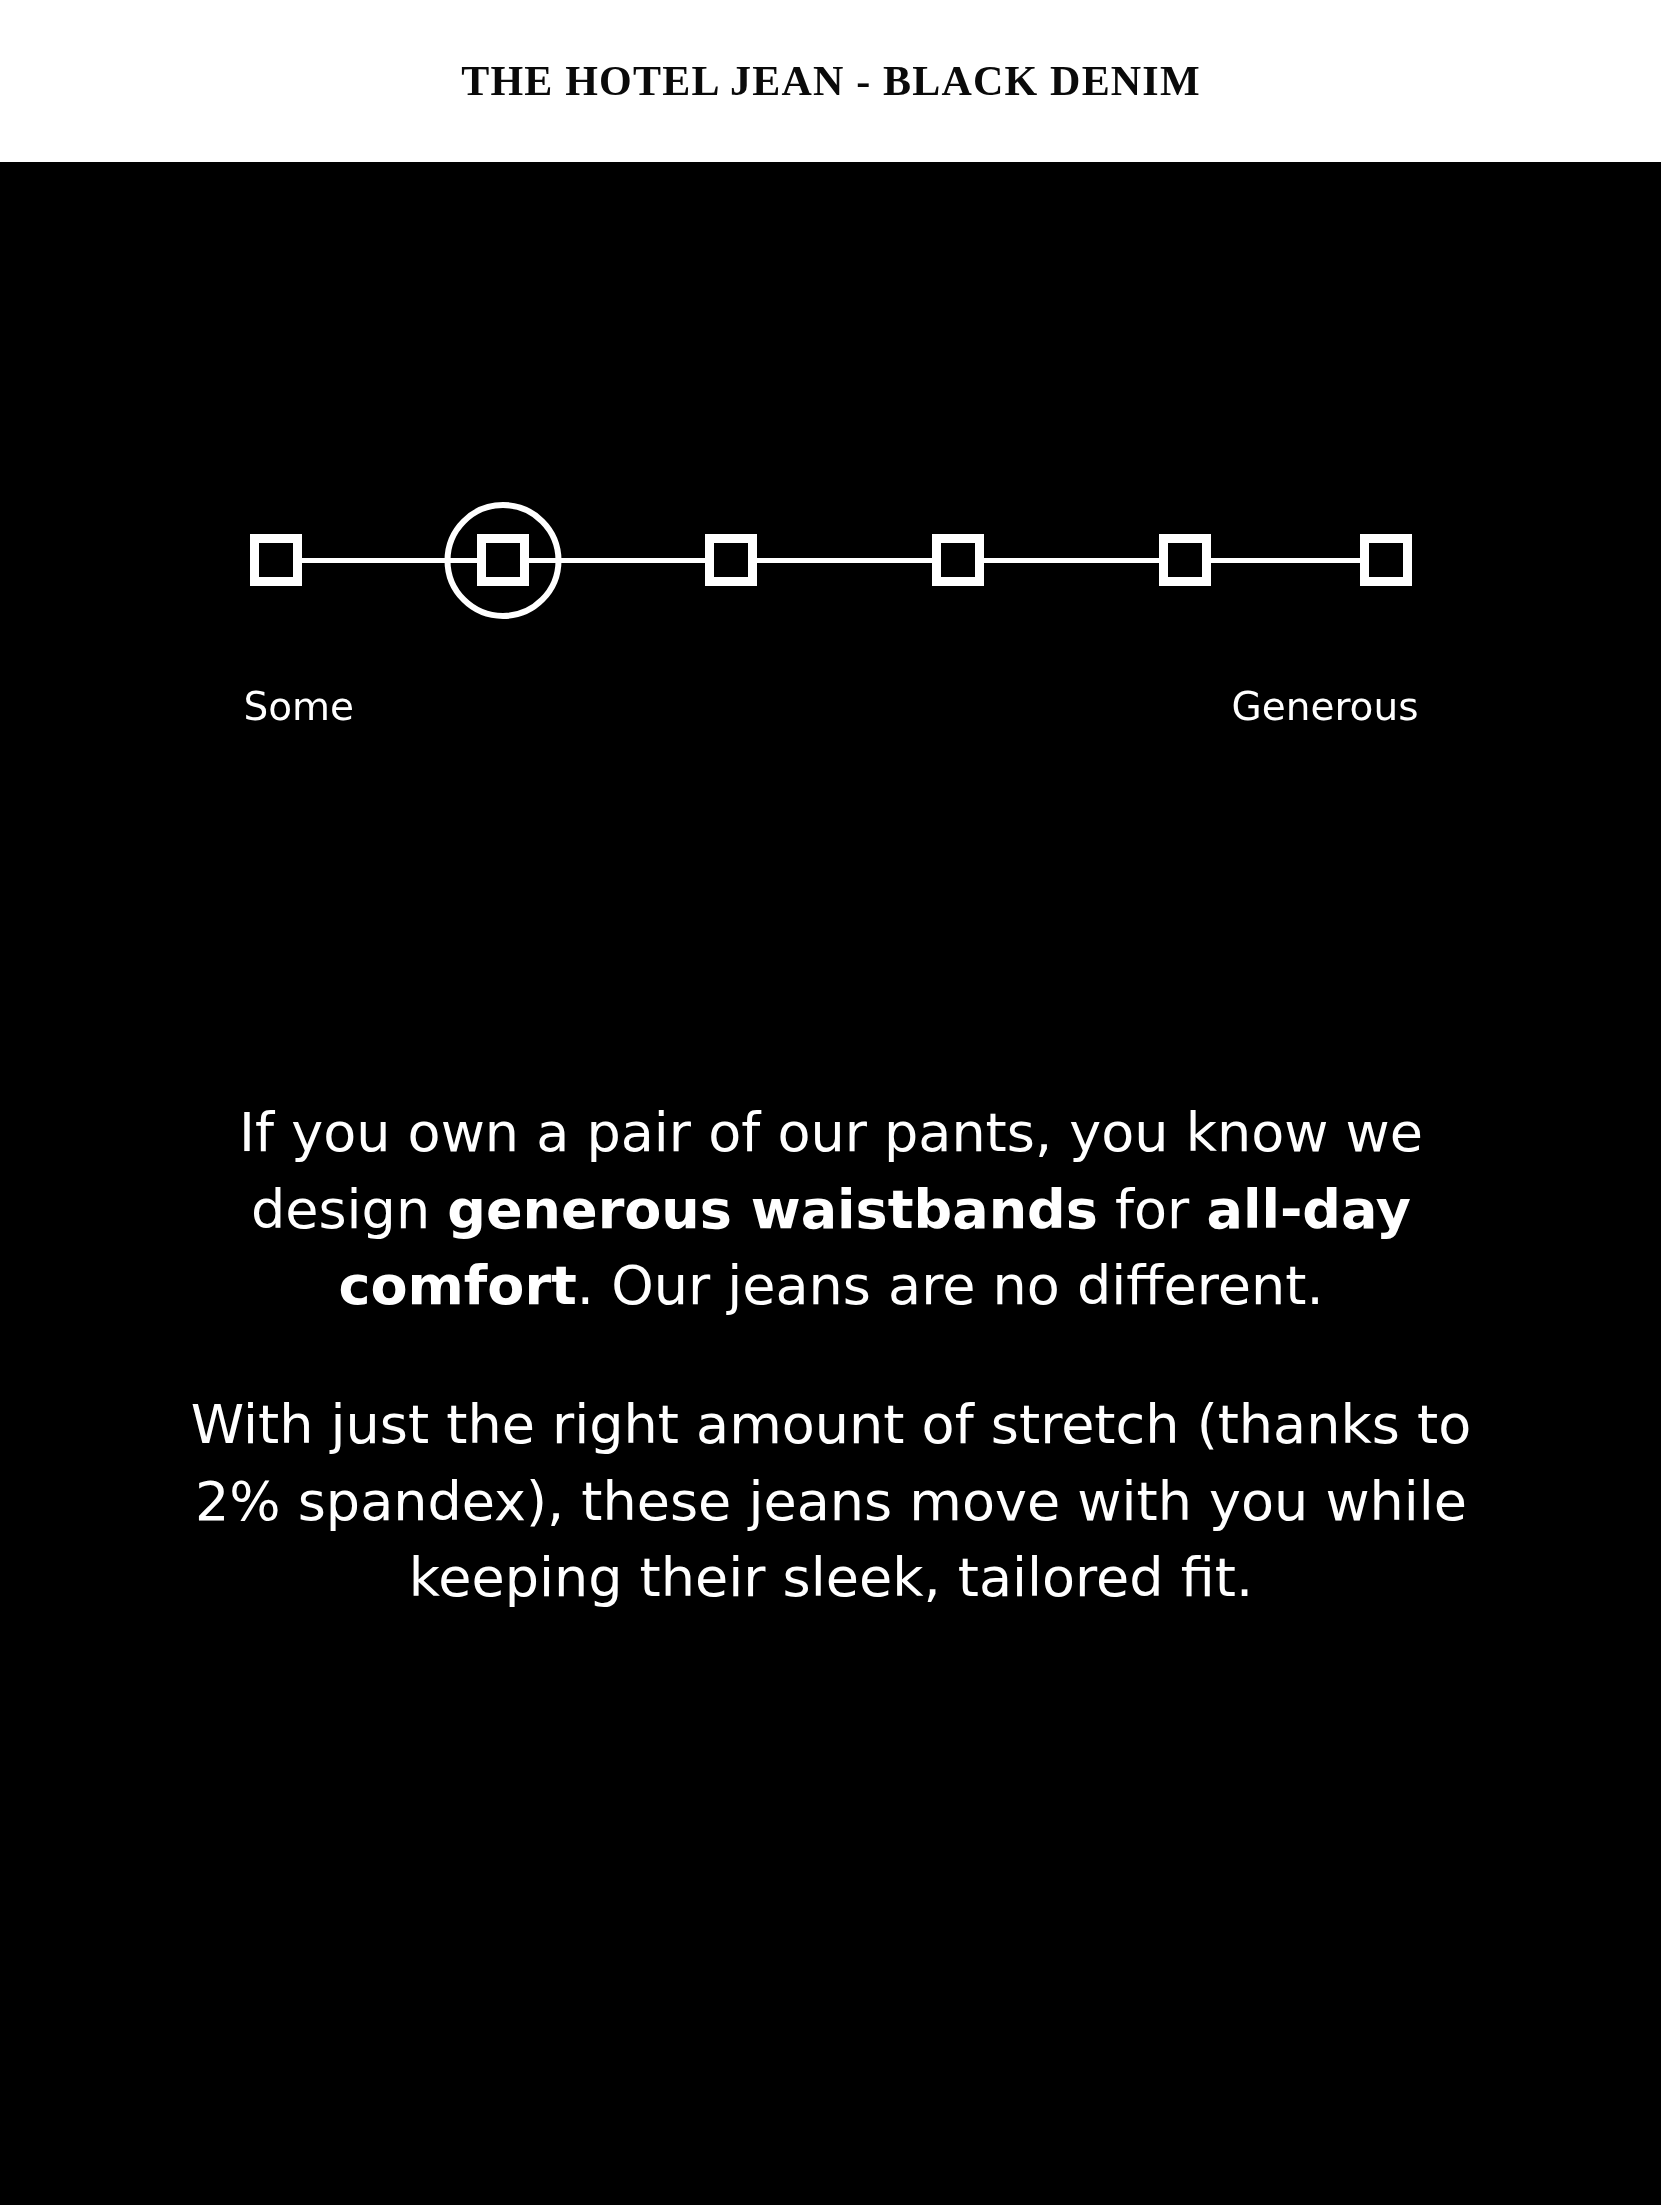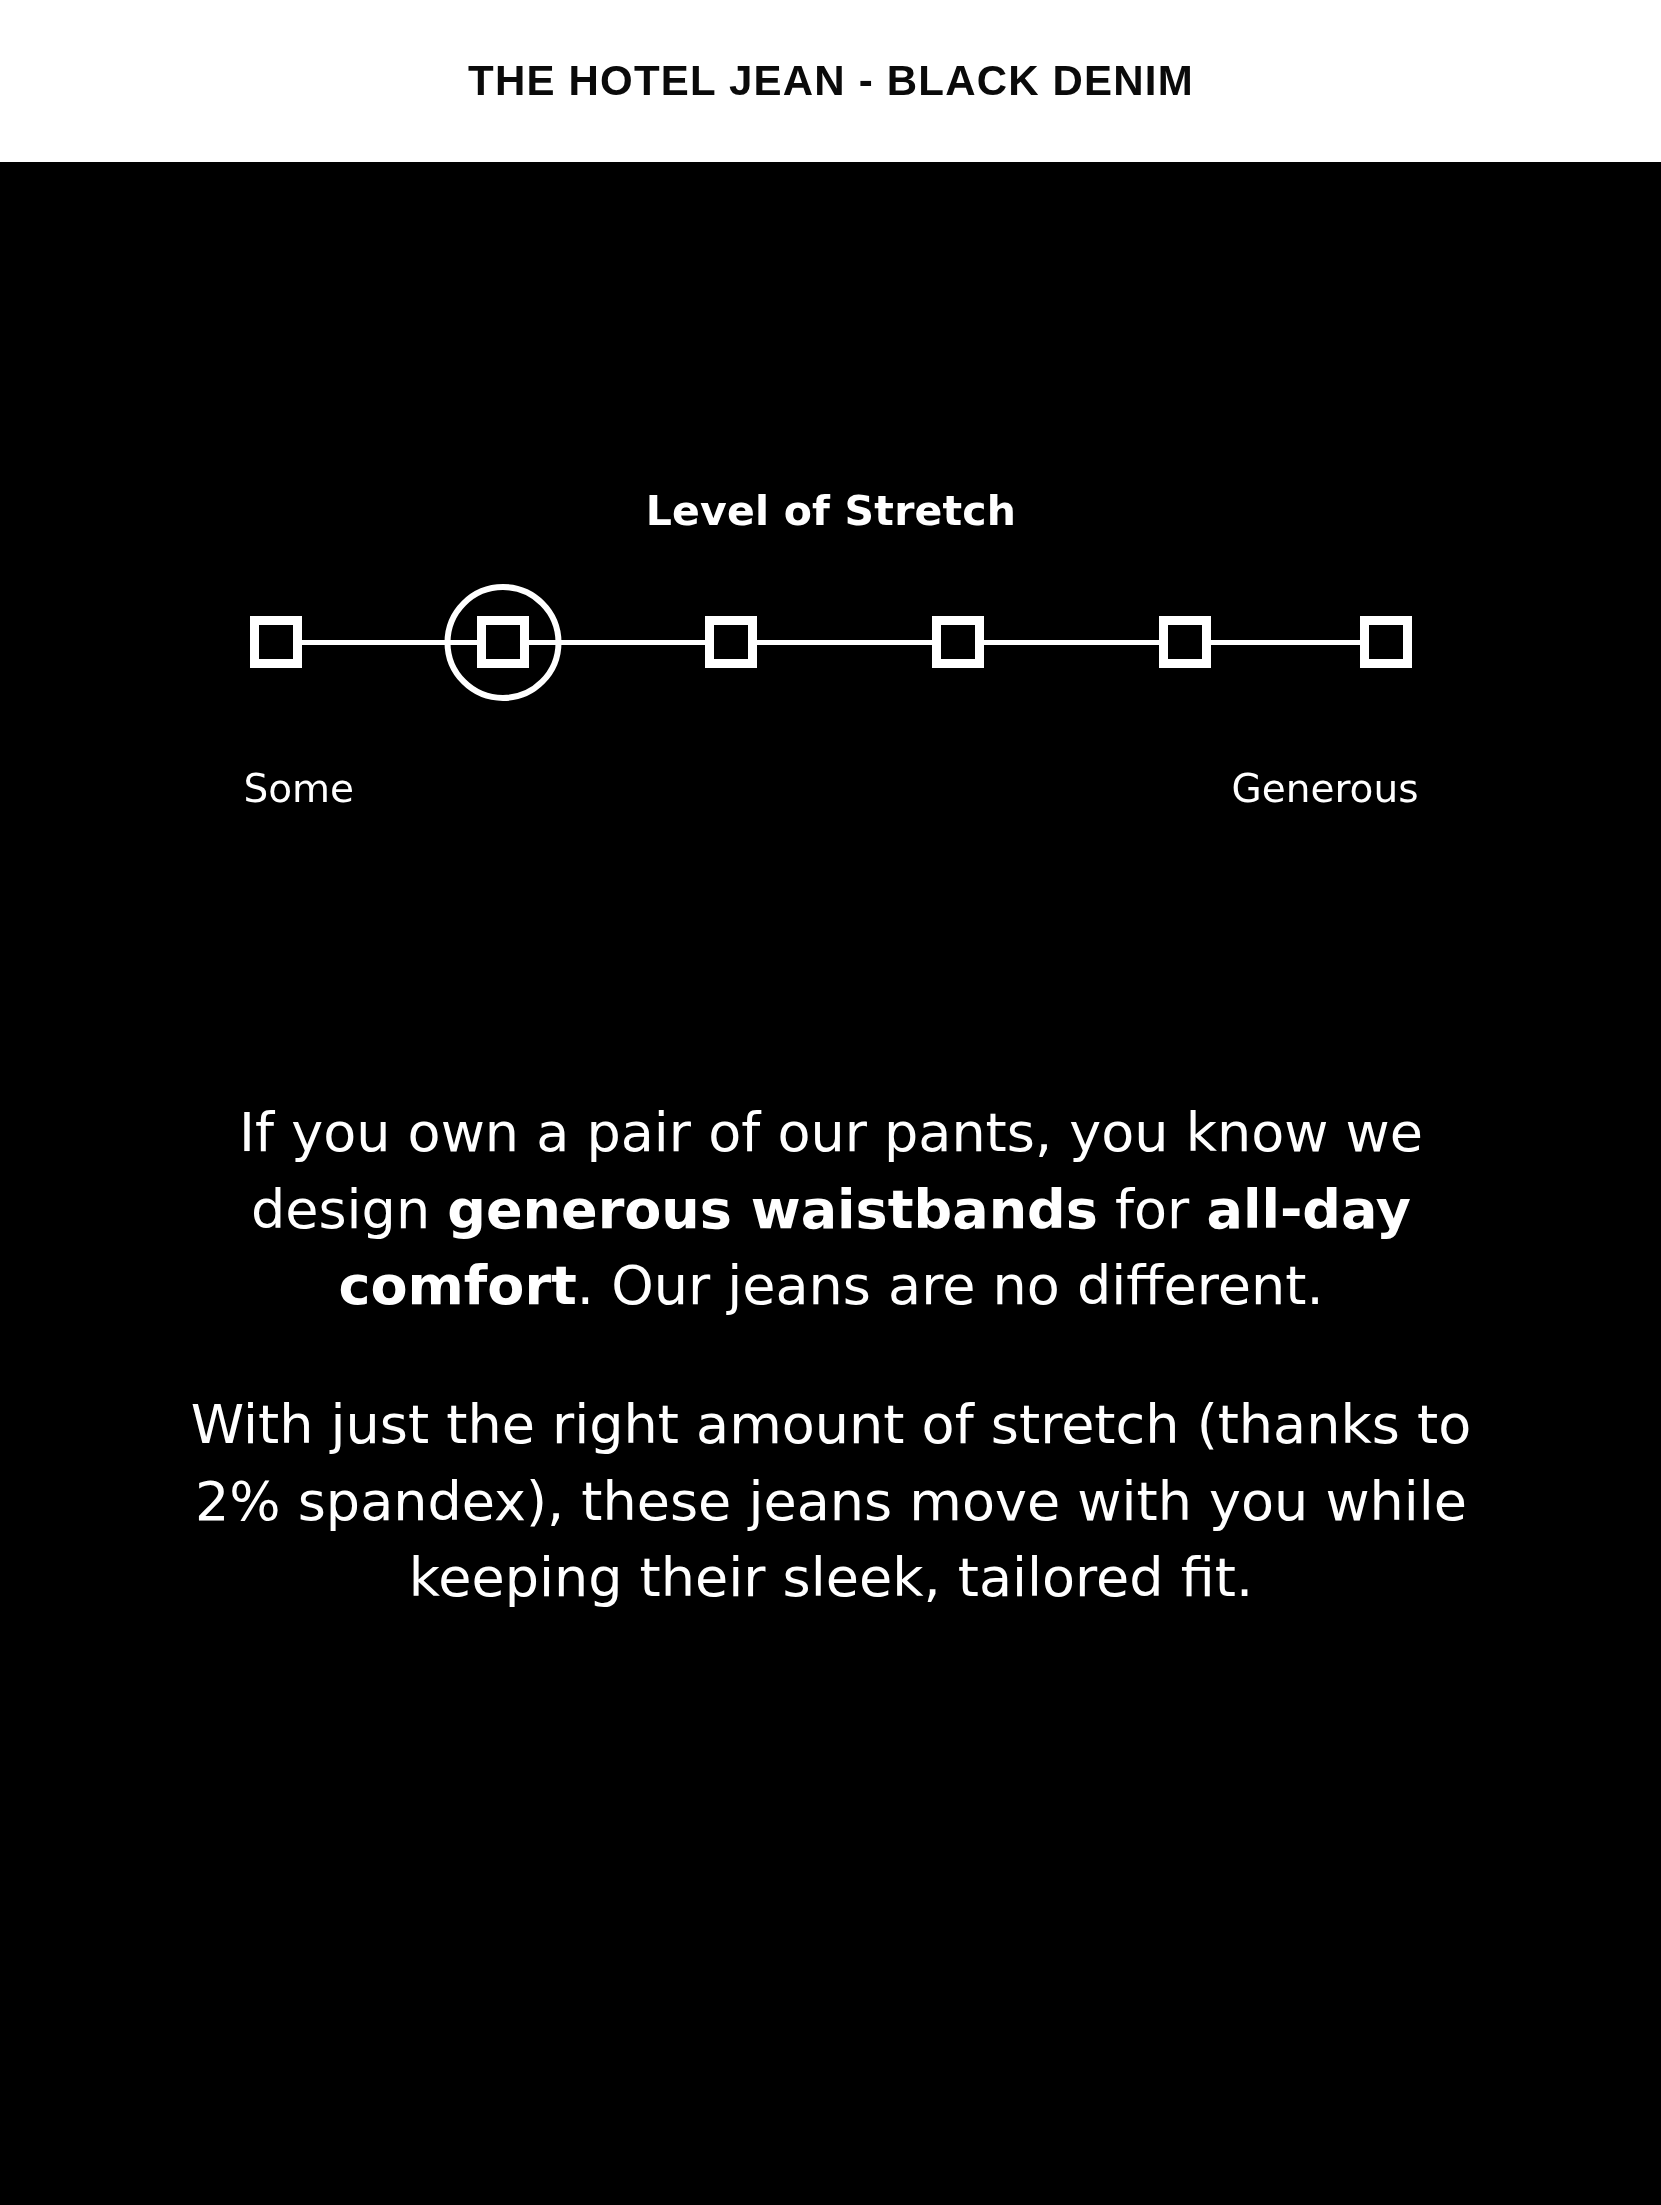--- a/index.html
+++ b/index.html
@@ -22,21 +22,21 @@
   }
   
   .header {
     height: 162px;
     background: #ffffff;
     display: flex;
     align-items: center;
     justify-content: center;
   }
   .header-title {
-    font-family: Liberation Sans, sans-serif;
+    font-family: Liberation Serif, serif;
     font-weight: bold;
     font-size: 42px;
     letter-spacing: 1.2px;
     color: #0a0a0a;
     text-align: center;
     white-space: nowrap;
   }
   
   .panel {
     position: absolute;
@@ -148,21 +148,20 @@
 
 <div class="page">
 
   <div class="header">
     <div class="header-title">THE HOTEL JEAN - BLACK DENIM</div>
   </div>
 
   <div class="panel">
 
     <div class="scale-block">
-      <div class="scale-title">Level of Stretch</div>
 
       <div class="scale-track-wrap">
         <div class="scale-line"></div>
 
         <div class="tick" style="left:29px;">
           <span class="tick-inner"></span>
         </div>
         <div class="tick" style="left:256px;">
           <span class="tick-inner"></span>
         </div>

